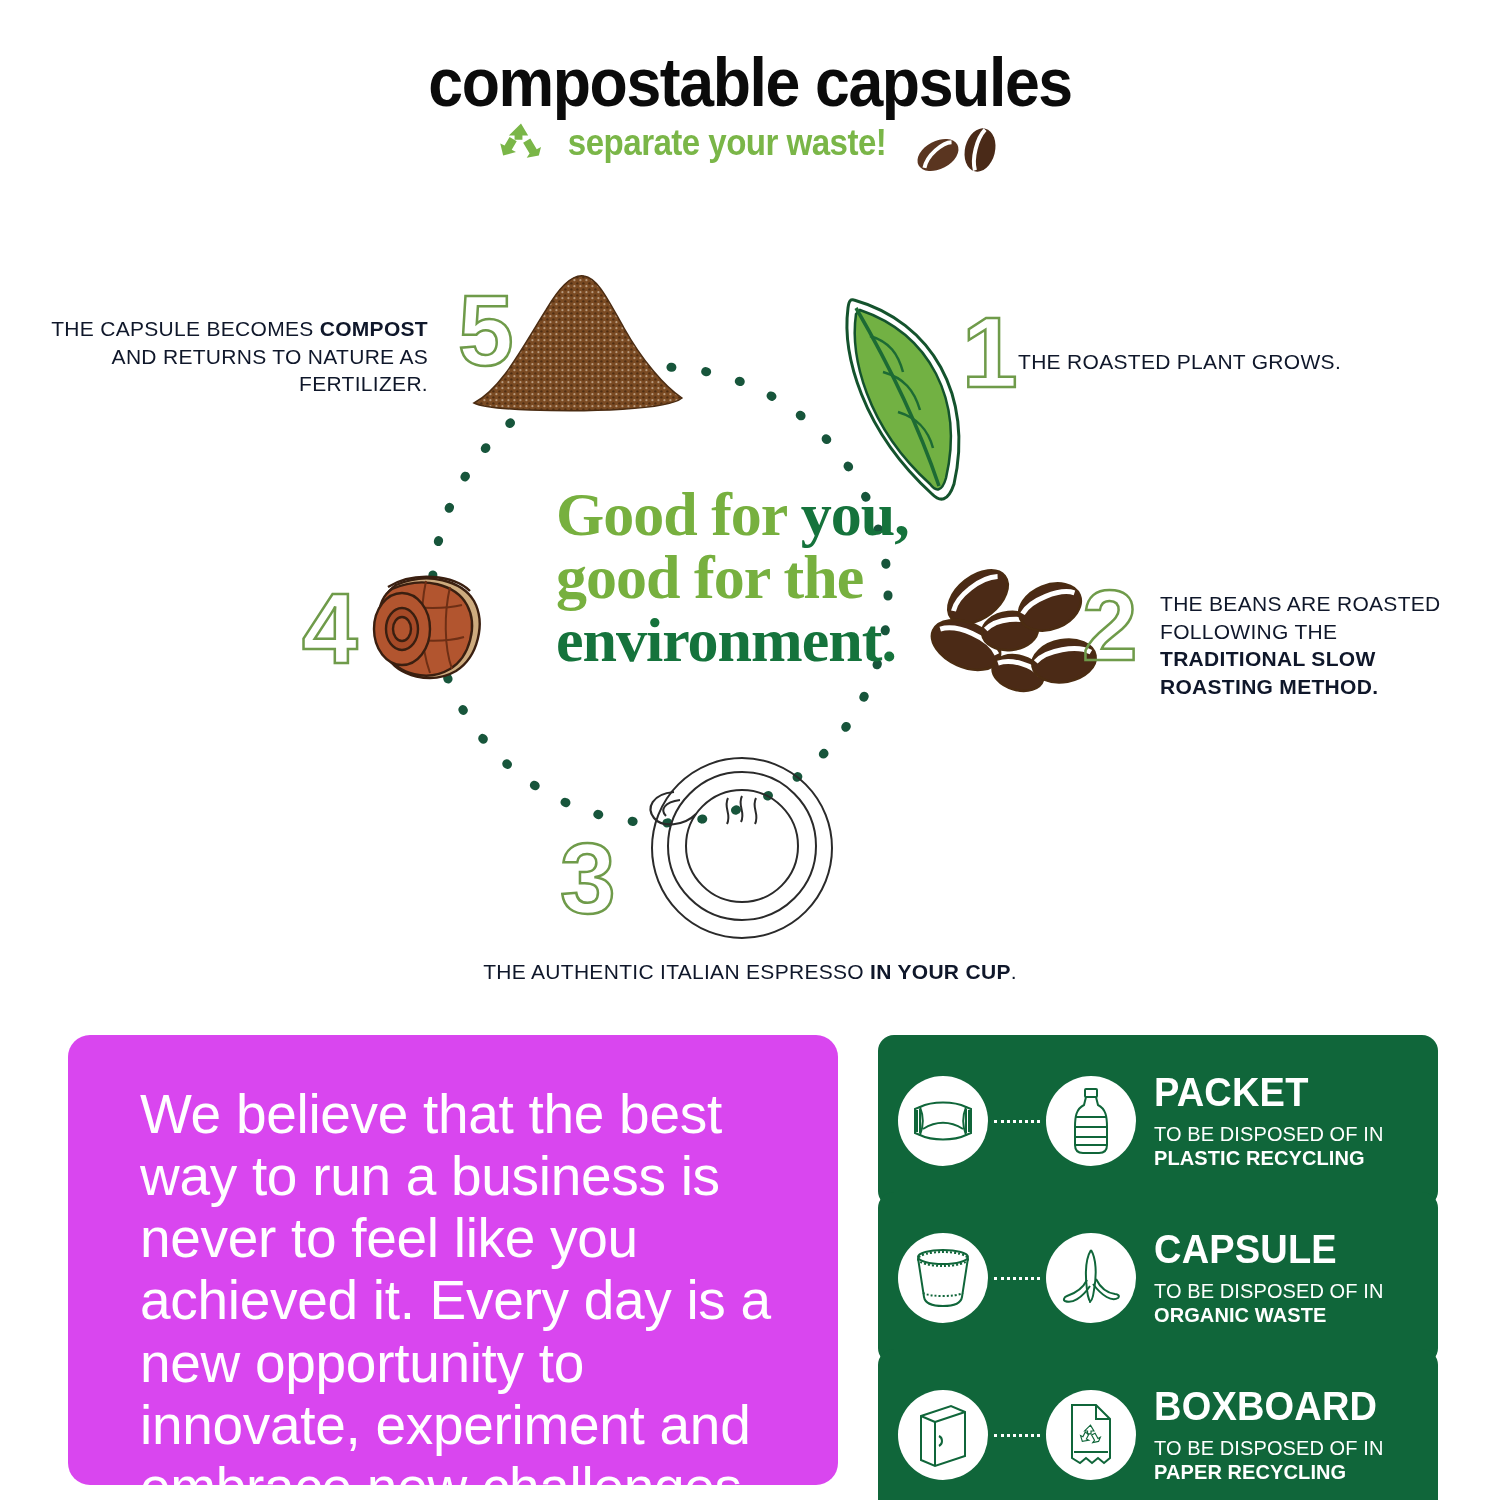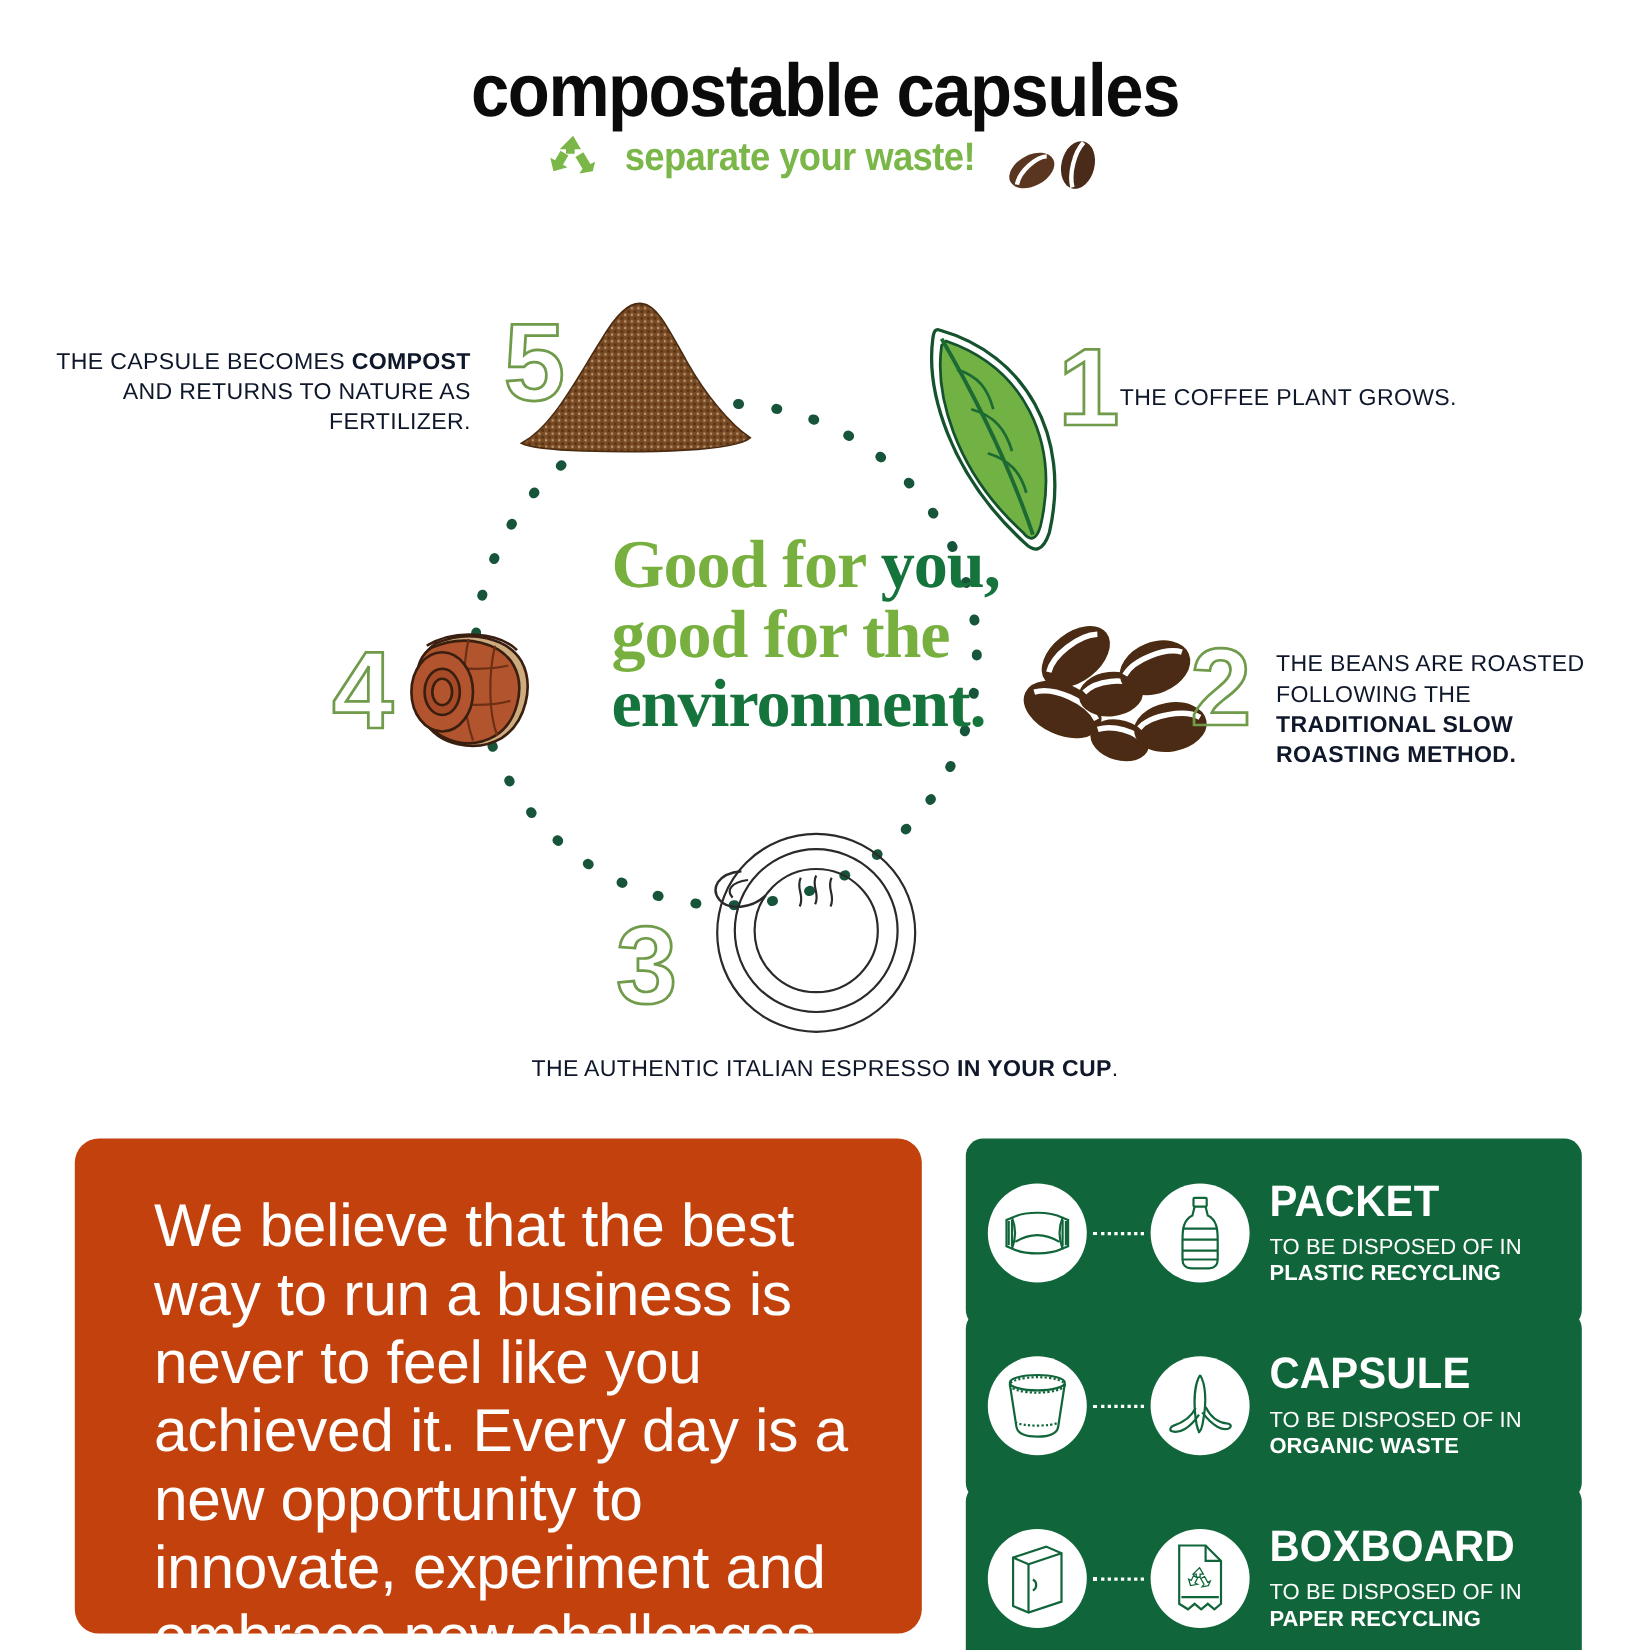--- a/index.html
+++ b/index.html
@@ -53,21 +53,21 @@
     font-family:Liberation Serif, serif;
     font-weight:bold;font-size:62px;line-height:1.02;
     letter-spacing:-1px;
   }
   .g-light{color:#77b03f;}
   .g-dark{color:#15733c;}
 
   
   #quote-card{
     left:68px;top:1035px;width:770px;height:450px;
-    background:#c2410c;border-radius:22px;
+    background:#d946ef;border-radius:22px;
   }
   #quote-text{
     position:absolute;left:72px;top:48px;width:640px;
     color:#ffffff;
     font-family:"Liberation Sans Narrow","Liberation Sans",sans-serif;
     font-size:55px;line-height:1.13;font-weight:400;letter-spacing:-.3px;
   }
 
   .dcard{
     position:absolute;left:878px;width:560px;height:172px;
@@ -157,21 +157,21 @@
       <path d="M18 12 C96 34 138 108 118 196 C112 214 104 214 96 206 C26 142 6 66 12 20 C13 12 15 11 18 12 Z" fill="#ffffff" stroke="#14532d" stroke-width="3"></path>
       <path d="M24 22 C94 46 128 112 110 190 C106 204 100 204 94 196 C30 138 14 68 20 26 Z" fill="#72b143" stroke="#14532d" stroke-width="2.5"></path>
       <path d="M20 20 C56 82 84 142 103 198" stroke="#1d6b34" stroke-width="3.5" fill="none"></path>
       <path d="M34 48 C54 54 62 66 67 84" stroke="#1d6b34" stroke-width="2.5" fill="none"></path>
       <path d="M47 84 C68 90 78 102 84 122" stroke="#1d6b34" stroke-width="2.5" fill="none"></path>
       <path d="M62 124 C82 130 92 142 97 160" stroke="#1d6b34" stroke-width="2.5" fill="none"></path>
     </svg>
   </div>
   <div class="abs step-num" style="left:962px;top:72px;">1</div>
   <div class="abs step-txt" style="left:1018px;top:118px;width:330px;">
-    <span>THE COFFEE PLANT GROWS.</span><b></b><span></span>
+    <span>THE ROASTED PLANT GROWS.</span><b></b><span></span>
   </div>
 
   <div class="abs" style="left:930px;top:335px;">
     <svg width="170" height="130" viewBox="0 0 170 130">
       <g stroke="#4b2c12" stroke-width="2.5">
         <g transform="rotate(-38 48 32)">
           <ellipse cx="48" cy="32" rx="34" ry="21" fill="#4b2a16"></ellipse>
           <path d="M20 28 C32 18 62 18 76 28" stroke="#ffffff" stroke-width="5" fill="none"></path>
         </g>
         <g transform="rotate(24 36 80)">

